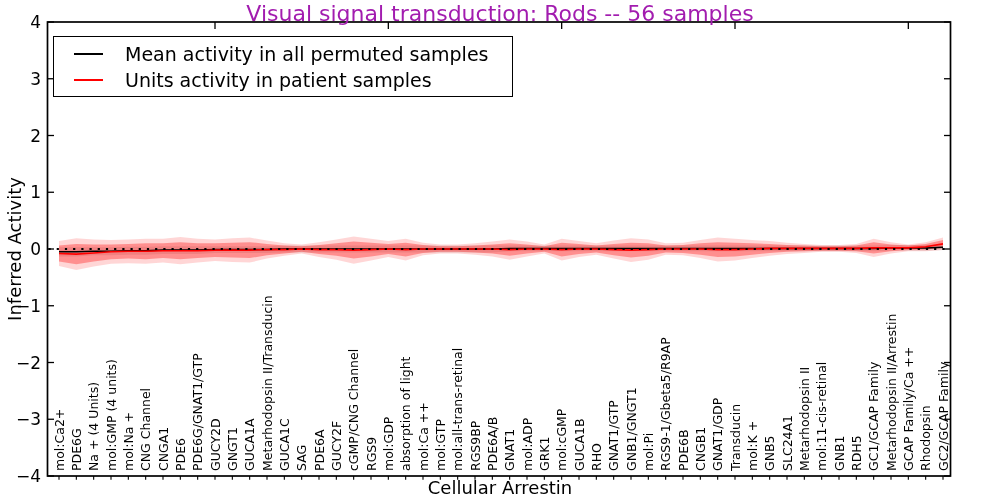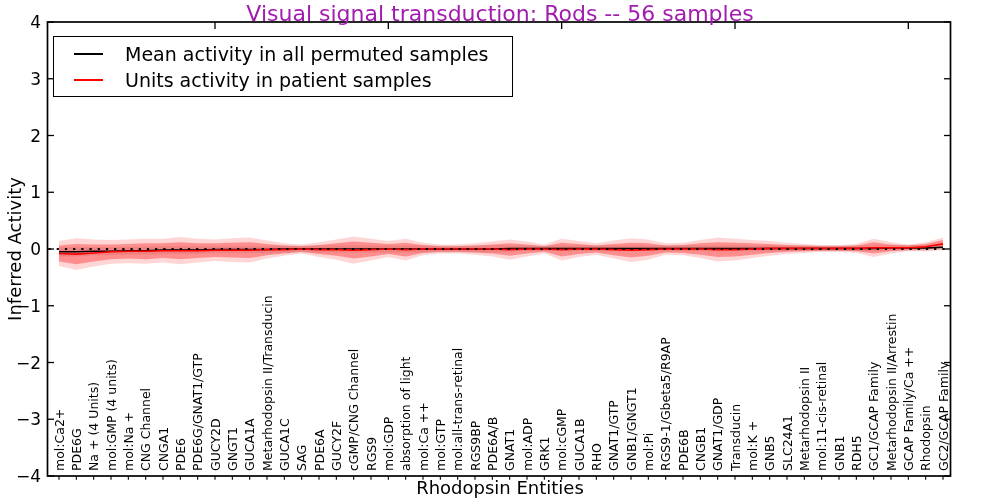--- a/index.html
+++ b/index.html
@@ -164,21 +164,21 @@
       <line x1="908.3333333333334" y1="476" x2="908.3333333333334" y2="479.8" stroke="#000" stroke-width="1.1"></line>
       <text transform="translate(908.3,471) rotate(-90)" text-anchor="start" dominant-baseline="central" font-size="12.5px" fill="#000">GCAP Family/Ca ++</text>
       <line x1="925.6666666666666" y1="476" x2="925.6666666666666" y2="479.8" stroke="#000" stroke-width="1.1"></line>
       <text transform="translate(925.7,471) rotate(-90)" text-anchor="start" dominant-baseline="central" font-size="12.5px" fill="#000">Rhodopsin</text>
       <line x1="943" y1="476" x2="943" y2="479.8" stroke="#000" stroke-width="1.1"></line>
       <text transform="translate(943.0,471) rotate(-90)" text-anchor="start" dominant-baseline="central" font-size="12.5px" fill="#000">GC2/GCAP Family</text>
     </svg>
 
   <div class="chart-title">Visual signal transduction: Rods -- 56 samples</div>
   <div class="y-label">Inferred Activity</div>
-  <div class="x-label">Rhodopsin Entities</div>
+  <div class="x-label">Cellular Arrestin</div>
 
   <div class="legend">
     <div class="legend-row">
       <span class="legend-sample" id="sample-0" style="border-top-color: rgb(0, 0, 0);"></span>
       <span class="legend-text">Mean activity in all permuted samples</span>
     </div>
     <div class="legend-row">
       <span class="legend-sample" id="sample-1" style="border-top-color: rgb(255, 0, 0);"></span>
       <span class="legend-text">Units activity in patient samples</span>
     </div>

